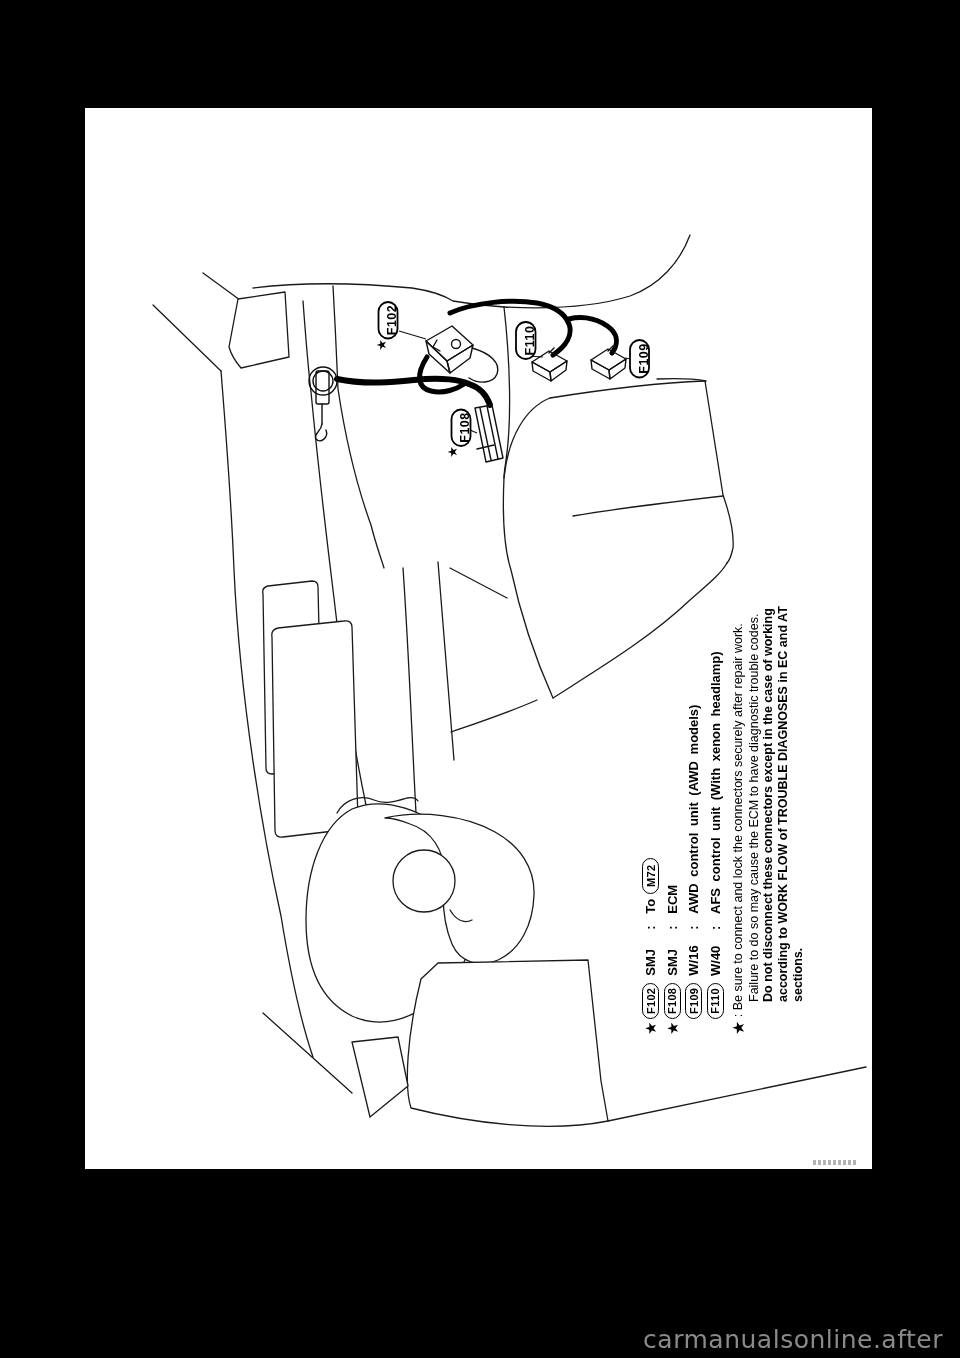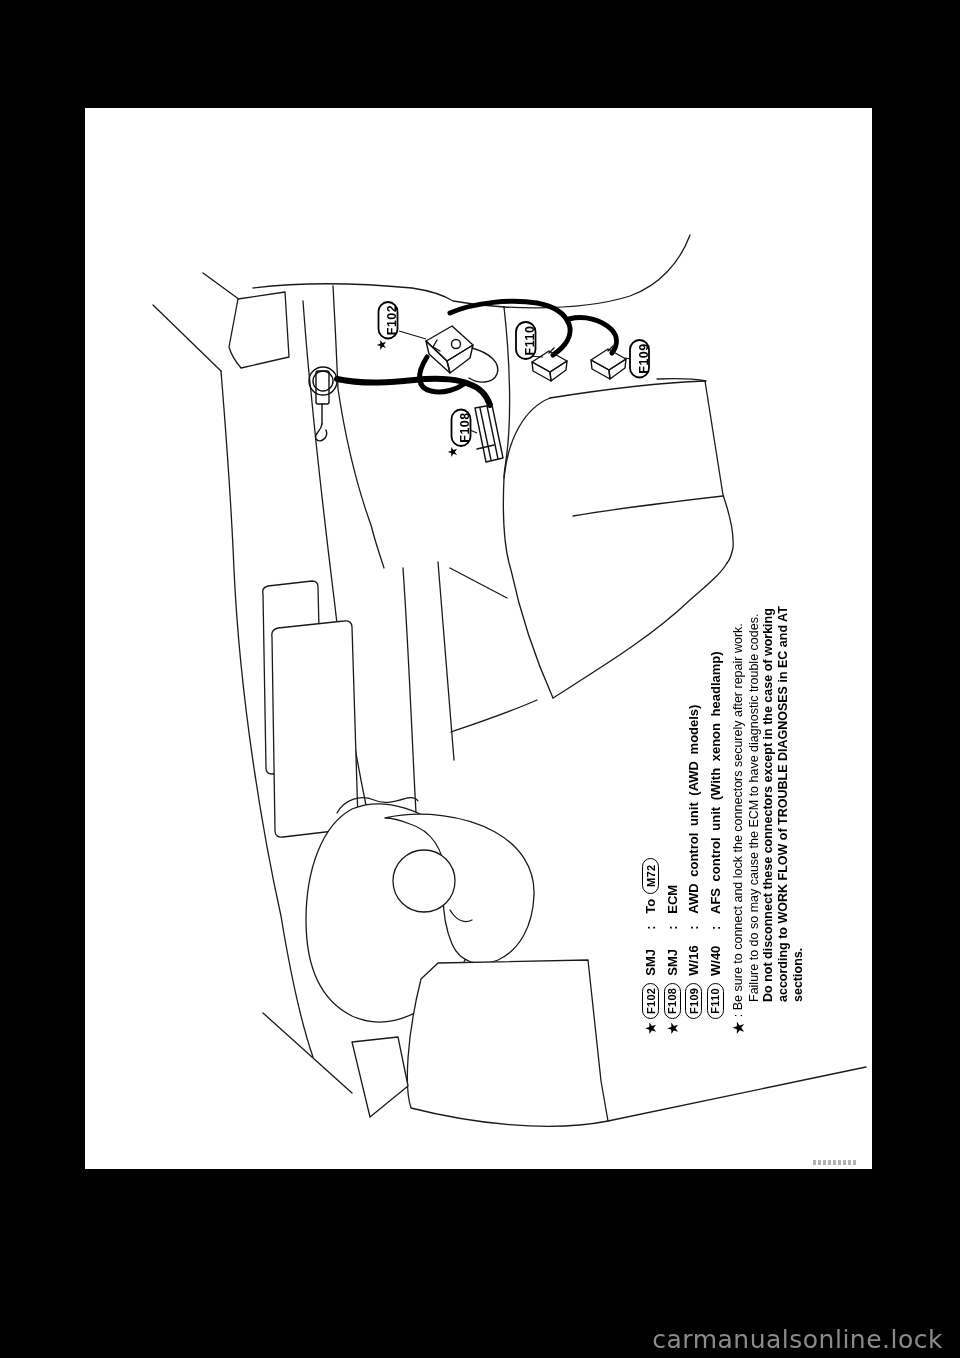--- a/index.html
+++ b/index.html
@@ -183,14 +183,14 @@
           <div class="nline">Failure to do so may cause the ECM to have diagnostic trouble codes.</div>
           <div class="nline b">Do not disconnect these connectors except in the case of working</div>
           <div class="nline b">according to WORK FLOW of TROUBLE DIAGNOSES in EC and AT</div>
           <div class="nline b">sections.</div>
         </div>
     </div>
 
     <div class="smudge"></div>
   </div>
 
-  <div class="watermark">carmanualsonline.lock</div>
+  <div class="watermark">carmanualsonline.after</div>
 </div>
 
 </body></html>

